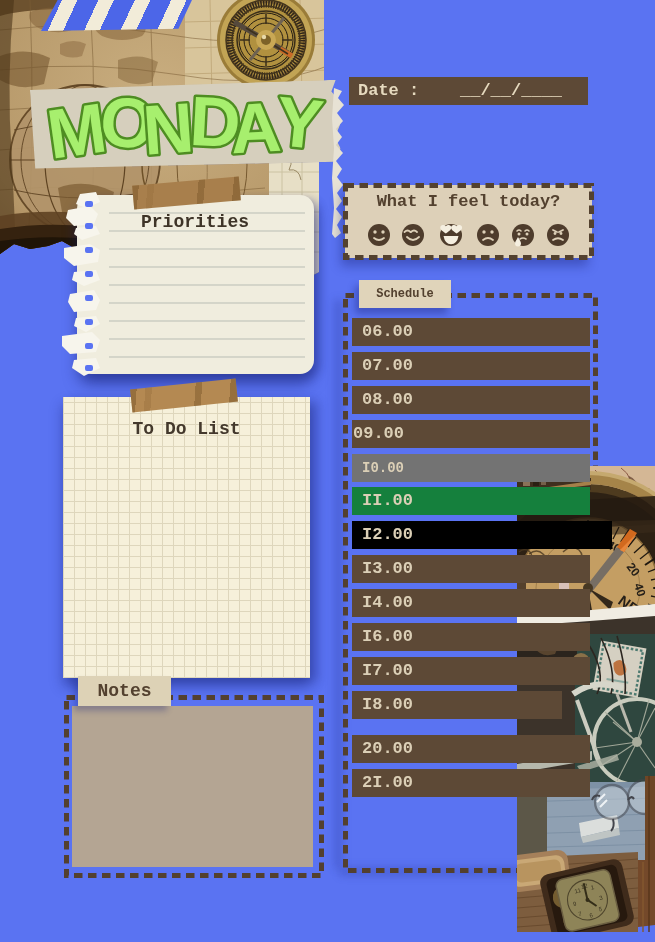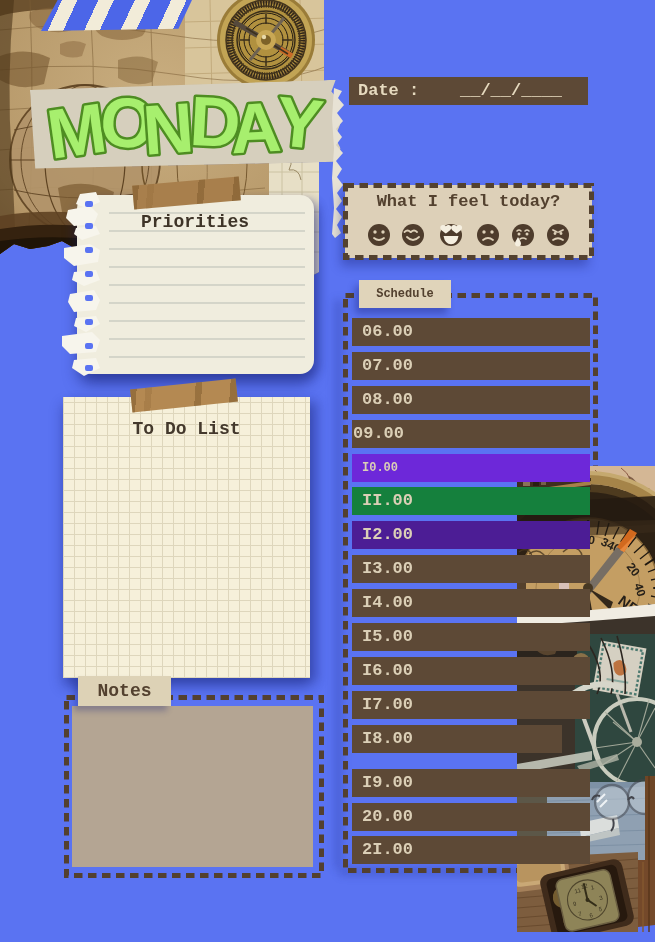--- a/index.html
+++ b/index.html
@@ -465,27 +465,25 @@
     <line x1="70.5" y1="434" x2="78" y2="442" stroke="#332d18" stroke-width="2"></line>
     <circle cx="70.5" cy="434" r="2" fill="#332d18"></circle>
   </g>
 </svg>
 
 <div class="abs" style="left:352px;top:318px;z-index:3;">
   <div style="width:238px;height:28px;background:#5d4936;margin-bottom:5.9px;color:#dbcfb6;font-size:17px;font-weight:bold;line-height:28px;"><span style="margin-left:10px;">06.00</span></div>
   <div style="width:238px;height:28px;background:#5d4936;margin-bottom:5.9px;color:#dbcfb6;font-size:17px;font-weight:bold;line-height:28px;"><span style="margin-left:10px;">07.00</span></div>
   <div style="width:238px;height:28px;background:#5d4936;margin-bottom:5.9px;color:#dbcfb6;font-size:17px;font-weight:bold;line-height:28px;"><span style="margin-left:10px;">08.00</span></div>
   <div style="width:238px;height:28px;background:#5d4936;margin-bottom:5.9px;color:#dbcfb6;font-size:17px;font-weight:bold;line-height:28px;"><span style="margin-left:1px;">09.00</span></div>
-  <div style="width:238px;height:28px;background:#6d28d9;margin-bottom:5.9px;color:#dbcfb6;font-size:12px;font-weight:bold;line-height:28px;"><span style="margin-left:10px;">I0.00</span></div>
+  <div style="width:238px;height:28px;background:#737373;margin-bottom:5.9px;color:#dbcfb6;font-size:14px;font-weight:bold;line-height:28px;"><span style="margin-left:10px;">I0.00</span></div>
   <div style="width:238px;height:28px;background:#15803d;margin-bottom:5.9px;color:#dbcfb6;font-size:17px;font-weight:bold;line-height:28px;"><span style="margin-left:10px;">II.00</span></div>
-  <div style="width:238px;height:28px;background:#4c1d95;margin-bottom:5.9px;color:#dbcfb6;font-size:17px;font-weight:bold;line-height:28px;"><span style="margin-left:10px;">I2.00</span></div>
+  <div style="width:260px;height:28px;background:#000000;margin-bottom:5.9px;color:#dbcfb6;font-size:17px;font-weight:bold;line-height:28px;"><span style="margin-left:10px;">I2.00</span></div>
   <div style="width:238px;height:28px;background:#5d4936;margin-bottom:5.9px;color:#dbcfb6;font-size:17px;font-weight:bold;line-height:28px;"><span style="margin-left:10px;">I3.00</span></div>
   <div style="width:238px;height:28px;background:#5d4936;margin-bottom:5.9px;color:#dbcfb6;font-size:17px;font-weight:bold;line-height:28px;"><span style="margin-left:10px;">I4.00</span></div>
-  <div style="width:238px;height:28px;background:#5d4936;margin-bottom:5.9px;color:#dbcfb6;font-size:17px;font-weight:bold;line-height:28px;"><span style="margin-left:10px;">I5.00</span></div>
   <div style="width:238px;height:28px;background:#5d4936;margin-bottom:5.9px;color:#dbcfb6;font-size:17px;font-weight:bold;line-height:28px;"><span style="margin-left:10px;text-align:right;">I6.00</span></div>
   <div style="width:238px;height:28px;background:#5d4936;margin-bottom:5.9px;color:#dbcfb6;font-size:17px;font-weight:bold;line-height:28px;"><span style="margin-left:10px;">I7.00</span></div>
   <div style="width:210px;height:28px;background:#5d4936;margin-bottom:16px;color:#dbcfb6;font-size:17px;font-weight:bold;line-height:28px;"><span style="margin-left:10px;">I8.00</span></div>
-  <div style="width:238px;height:28px;background:#5d4936;margin-bottom:5.9px;color:#dbcfb6;font-size:17px;font-weight:bold;line-height:28px;"><span style="margin-left:10px;">I9.00</span></div>
   <div style="width:238px;height:28px;background:#5d4936;margin-bottom:5.9px;color:#dbcfb6;font-size:17px;font-weight:bold;line-height:28px;"><span style="margin-left:10px;">20.00</span></div>
   <div style="width:238px;height:28px;background:#5d4936;margin-bottom:5.9px;color:#dbcfb6;font-size:17px;font-weight:bold;line-height:28px;"><span style="margin-left:10px;">2I.00</span></div>
 </div>
 
 </div>
 
 </body></html>

